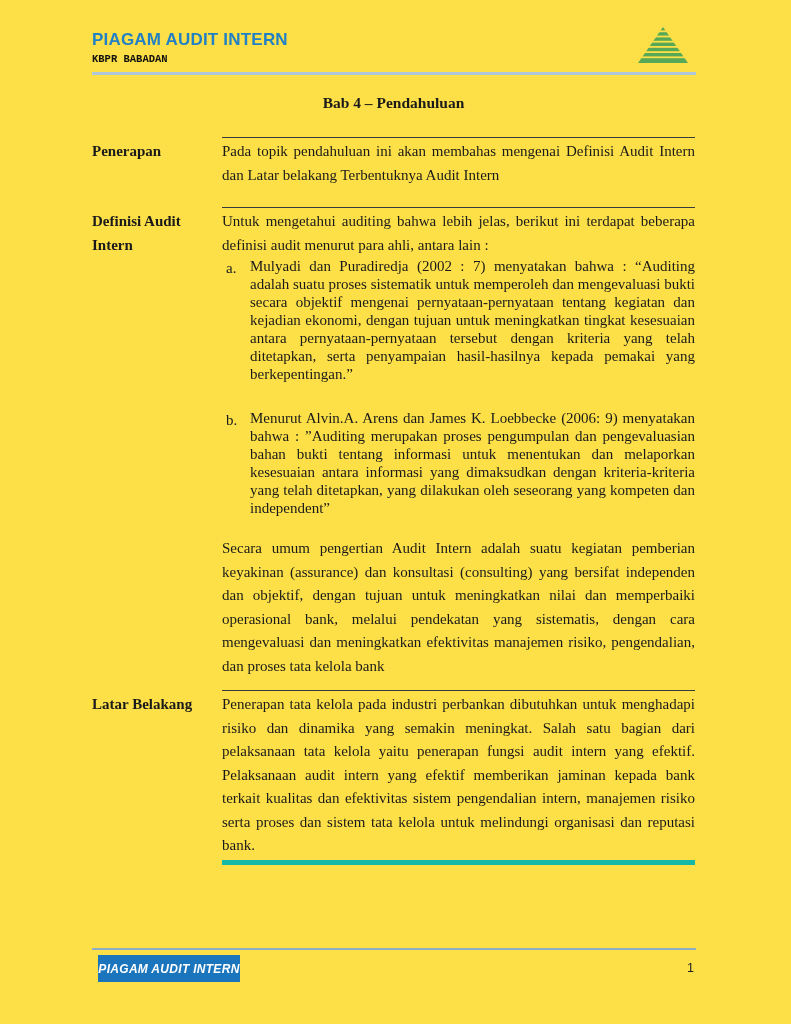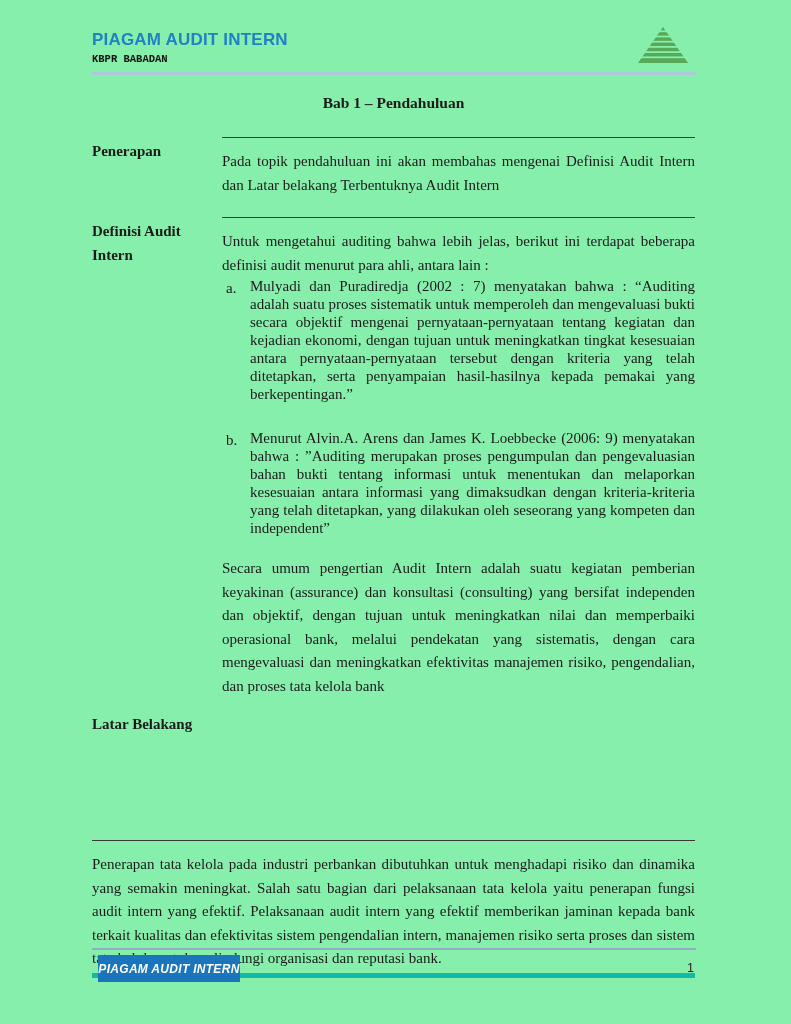--- a/index.html
+++ b/index.html
@@ -1,21 +1,21 @@
 <!DOCTYPE html>
 <html><head>
 <meta charset="utf-8">
 <style>
   * { margin: 0; padding: 0; box-sizing: border-box; }
   html, body { background: #e8e8e8; }
   .page {
     position: relative;
     width: 791px;
     height: 1024px;
-    background: #86efac;
+    background: #fde047;
     margin: 0 auto;
     overflow: hidden;
     font-family: "Liberation Serif", serif;
     color: #1a1a1a;
   }
 
   
   .header {
     position: absolute;
     top: 30px;
@@ -74,29 +74,29 @@
     flex: 0 0 130px;
     font-weight: bold;
     font-size: 15px;
     line-height: 23.5px;
     padding-top: 3px;
     padding-right: 10px;
   }
   .row-content {
     flex: 1;
     border-top: 1px solid #3a3a3a;
-    padding-top: 12px;
+    padding-top: 2px;
     font-size: 15px;
     line-height: 23.5px;
     text-align: justify;
   }
   .row-content p { margin: 0; }
   .row1 { margin-top: 25px; }
   .row2 { margin-top: 20px; }
-  .row3 { margin-top: 12px; flex-direction: column; }
+  .row3 { margin-top: 12px; }
   .row3 .row-content { border-bottom: 5px solid #14b8a6; padding-bottom: 2px; }
 
   .list-item {
     display: flex;
     padding-left: 4px;
   }
   .list-marker {
     flex: 0 0 24px;
     line-height: 23.5px;
   }
@@ -172,21 +172,21 @@
           <rect x="0" y="20.8" width="50" height="3.4"></rect>
           <rect x="0" y="26.0" width="50" height="3.4"></rect>
           <rect x="0" y="31.2" width="50" height="4.8"></rect>
         </g>
       </svg>
     </div>
   </div>
   <div class="header-rule"></div>
 
   <div class="main">
-    <div class="chapter-title">Bab 1 – Pendahuluan</div>
+    <div class="chapter-title">Bab 4 – Pendahuluan</div>
 
     <div class="row row1">
       <div class="row-label">Penerapan</div>
       <div class="row-content">
         <p>Pada topik pendahuluan ini akan membahas mengenai Definisi Audit Intern dan Latar belakang Terbentuknya Audit Intern</p>
       </div>
     </div>
 
     <div class="row row2">
       <div class="row-label">Definisi Audit Intern</div>

